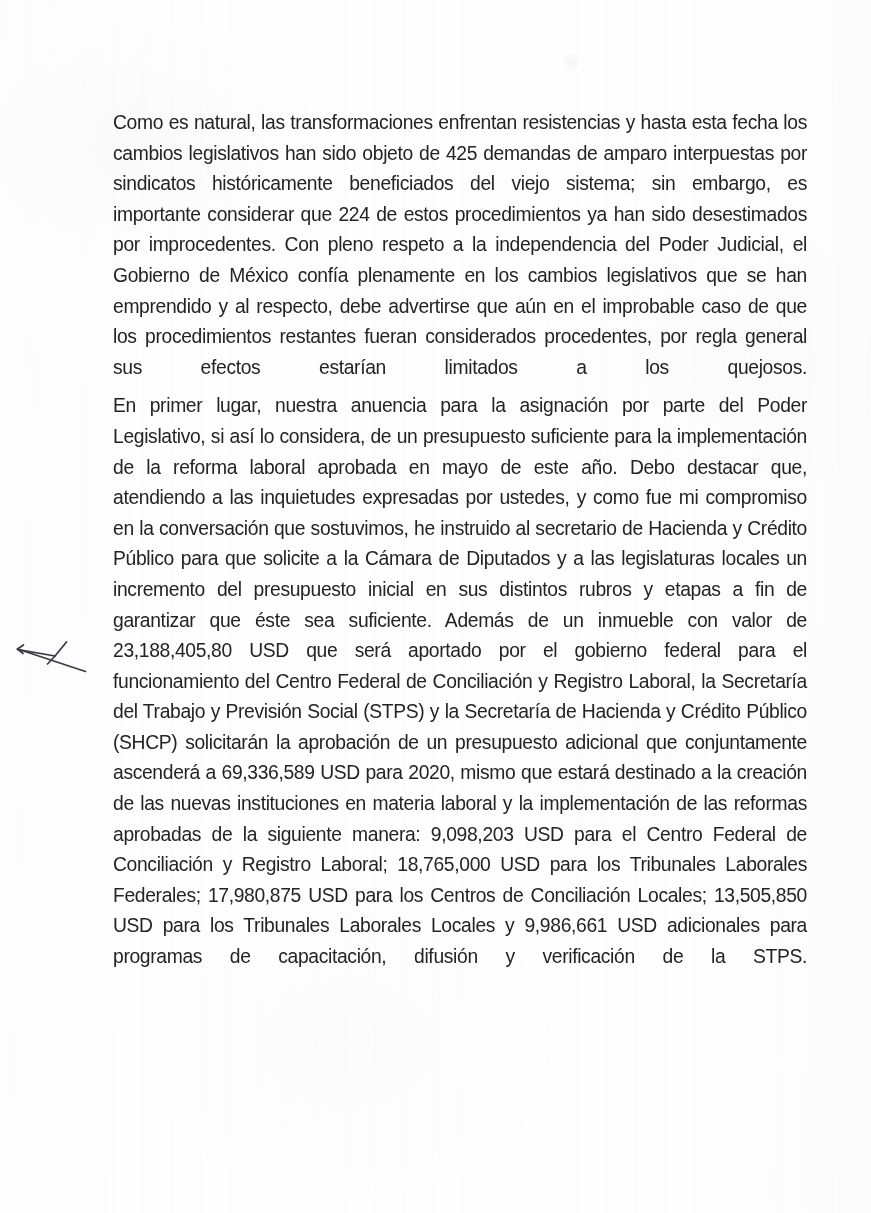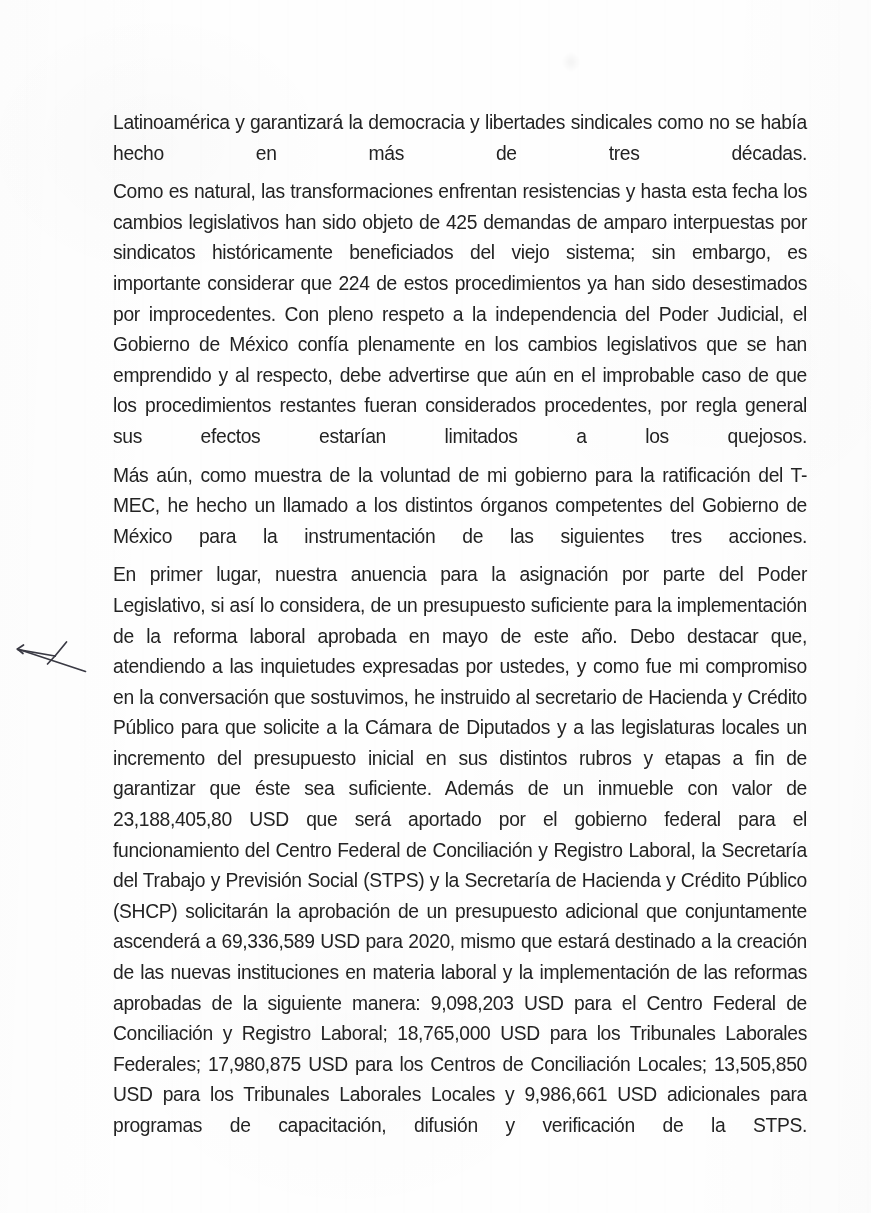--- a/index.html
+++ b/index.html
@@ -102,23 +102,21 @@
         <path d="M41.0 26.0 L52.5 12.0"></path>
         <path d="M41.0 26.0 L33.5 34.0"></path>
         <path d="M3.5 19.0 L9.5 15.0"></path>
         <path d="M3.5 19.0 L9.0 23.5"></path>
       </g>
     </svg>
   </div>
 
   <div id="text-block">
 
-    <p class="para full-justify">Latinoamérica y garantizará la democracia y libertades sindicales como no se había hecho en más de tres décadas.</p>
 
     <p class="para full-justify">Como es natural, las transformaciones enfrentan resistencias y hasta esta fecha los cambios legislativos han sido objeto de 425 demandas de amparo interpuestas por sindicatos históricamente beneficiados del viejo sistema; sin embargo, es importante considerar que 224 de estos procedimientos ya han sido desestimados por improcedentes. Con pleno respeto a la independencia del Poder Judicial, el Gobierno de México confía plenamente en los cambios legislativos que se han emprendido y al respecto, debe advertirse que aún en el improbable caso de que los procedimientos restantes fueran considerados procedentes, por regla general sus efectos estarían limitados a los quejosos.</p>
 
-    <p class="para full-justify">Más aún, como muestra de la voluntad de mi gobierno para la ratificación del T-MEC, he hecho un llamado a los distintos órganos competentes del Gobierno de México para la instrumentación de las siguientes tres acciones.</p>
 
     <p class="para full-justify">En primer lugar, nuestra anuencia para la asignación por parte del Poder Legislativo, si así lo considera, de un presupuesto suficiente para la implementación de la reforma laboral aprobada en mayo de este año. Debo destacar que, atendiendo a las inquietudes expresadas por ustedes, y como fue mi compromiso en la conversación que sostuvimos, he instruido al secretario de Hacienda y Crédito Público para que solicite a la Cámara de Diputados y a las legislaturas locales un incremento del presupuesto inicial en sus distintos rubros y etapas a fin de garantizar que éste sea suficiente. Además de un inmueble con valor de 23,188,405,80 USD que será aportado por el gobierno federal para el funcionamiento del Centro Federal de Conciliación y Registro Laboral, la Secretaría del Trabajo y Previsión Social (STPS) y la Secretaría de Hacienda y Crédito Público (SHCP) solicitarán la aprobación de un presupuesto adicional que conjuntamente ascenderá a 69,336,589 USD para 2020, mismo que estará destinado a la creación de las nuevas instituciones en materia laboral y la implementación de las reformas aprobadas de la siguiente manera: 9,098,203 USD para el Centro Federal de Conciliación y Registro Laboral; 18,765,000 USD para los Tribunales Laborales Federales; 17,980,875 USD para los Centros de Conciliación Locales; 13,505,850 USD para los Tribunales Laborales Locales y 9,986,661 USD adicionales para programas de capacitación, difusión y verificación de la STPS.</p>
 
   </div>
 
 </div>
 
 </body></html>

